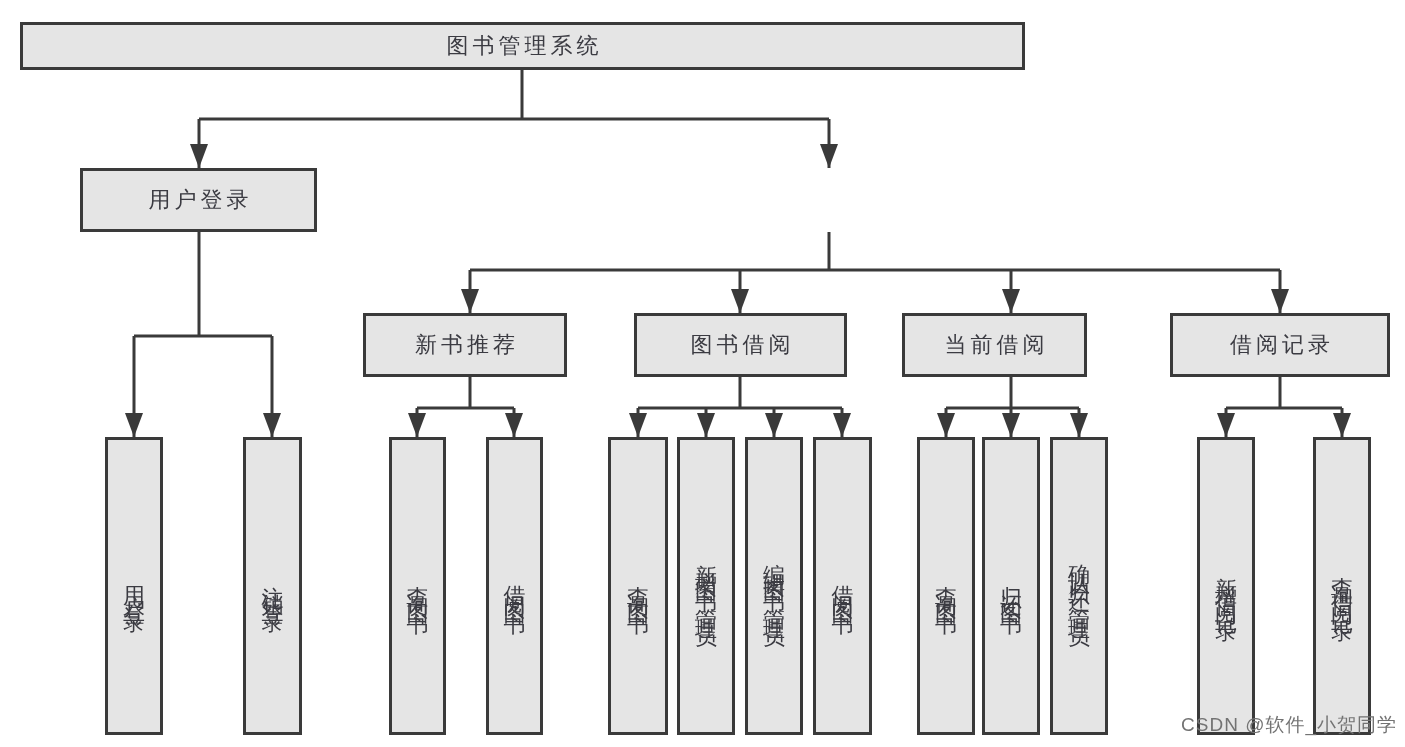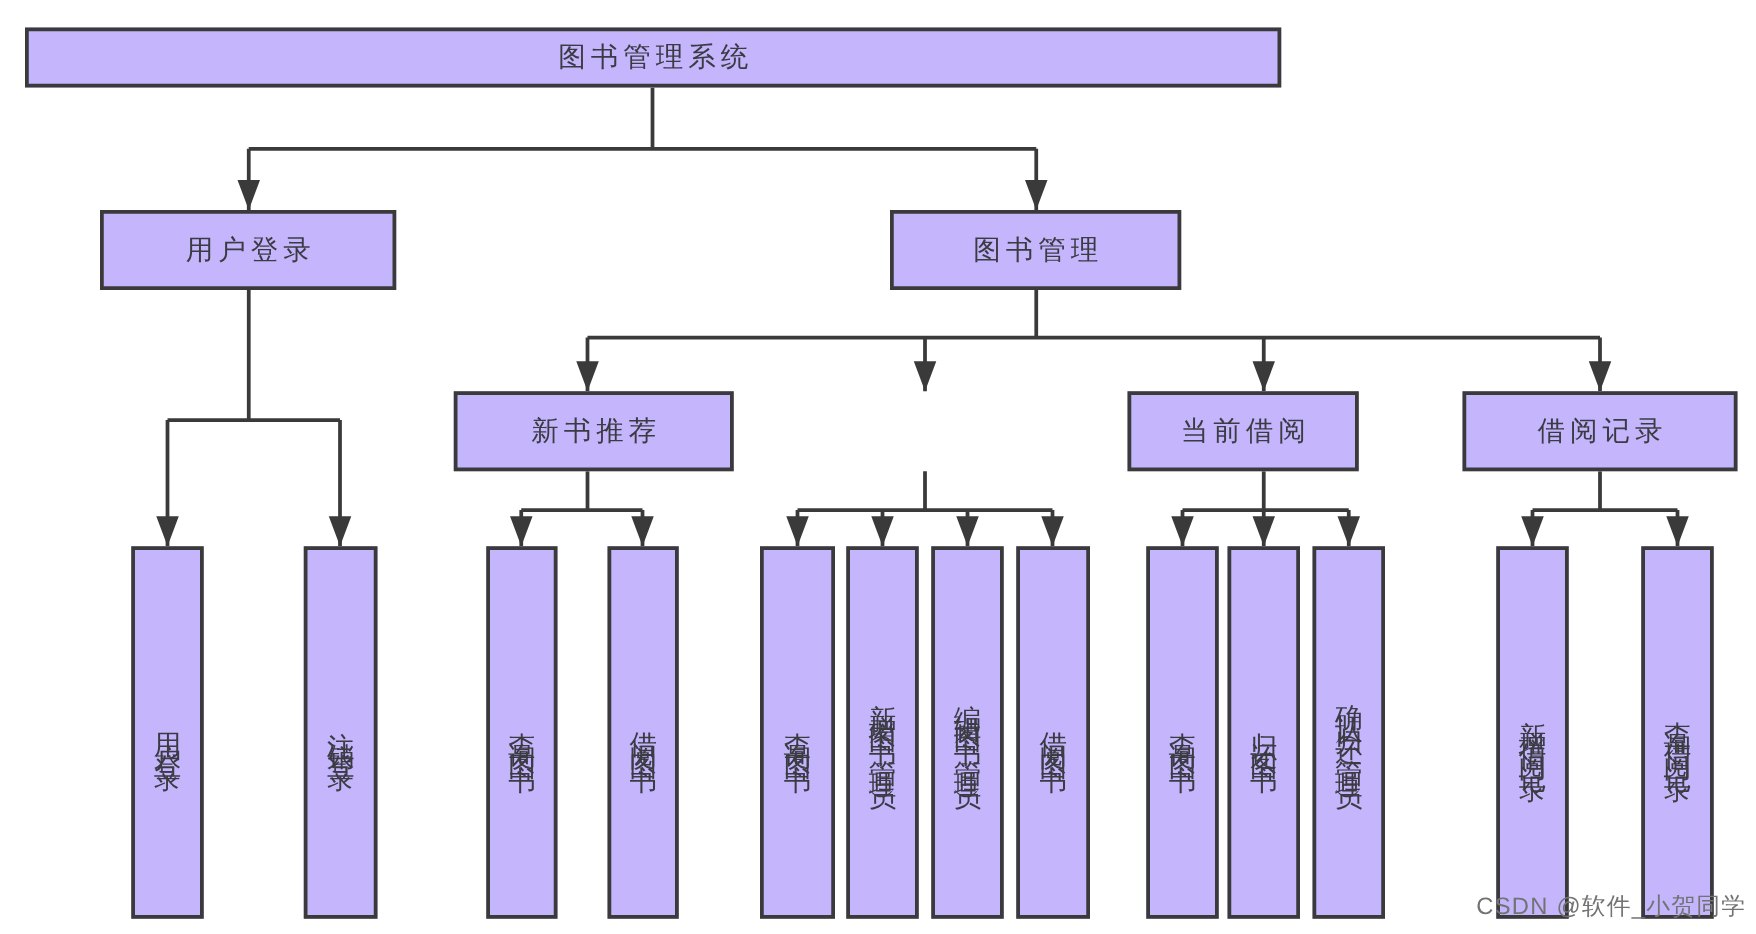--- a/index.html
+++ b/index.html
@@ -12,21 +12,21 @@
     overflow:hidden;
   }
   svg.connectors{
     position:absolute;left:0;top:0;width:1405px;height:747px;
     pointer-events:none;
   }
   .box{
     position:absolute;
     box-sizing:border-box;
     border:3px solid #3a3a3a;
-    background:#c4b5fd;
+    background:#e5e5e5;
     display:flex;align-items:center;justify-content:center;
   }
   .box .label{
     font-size:22px;
     letter-spacing:4px;
     white-space:nowrap;
     text-indent:4px; 
   }
   .box.v .label{
     writing-mode:vertical-rl;
@@ -104,26 +104,26 @@
     </g>
   </svg>
 
   <div class="box h" style="left:20px;top:22px;width:1005px;height:48px;">
     <span class="label">图书管理系统</span>
   </div>
 
   <div class="box h" style="left:80px;top:168px;width:237px;height:64px;">
     <span class="label">用户登录</span>
   </div>
-  <div class="box h" style="left:712px;top:168px;width:233px;height:64px;">
-    <span class="label">图书管理</span>
+
+  <div class="box h" style="left:363px;top:313px;width:204px;height:64px;">
+    <span class="label">新书推荐</span>
   </div>
-
-  <div class="box h" style="left:363px;top:313px;width:224px;height:64px;">
-    <span class="label">新书推荐</span>
+  <div class="box h" style="left:634px;top:313px;width:213px;height:64px;">
+    <span class="label">图书借阅</span>
   </div>
   <div class="box h" style="left:902px;top:313px;width:185px;height:64px;">
     <span class="label">当前借阅</span>
   </div>
   <div class="box h" style="left:1170px;top:313px;width:220px;height:64px;">
     <span class="label">借阅记录</span>
   </div>
 
   <div class="box v" style="left:105px;top:437px;width:58px;height:298px;">
     <span class="label">用户登录</span>

